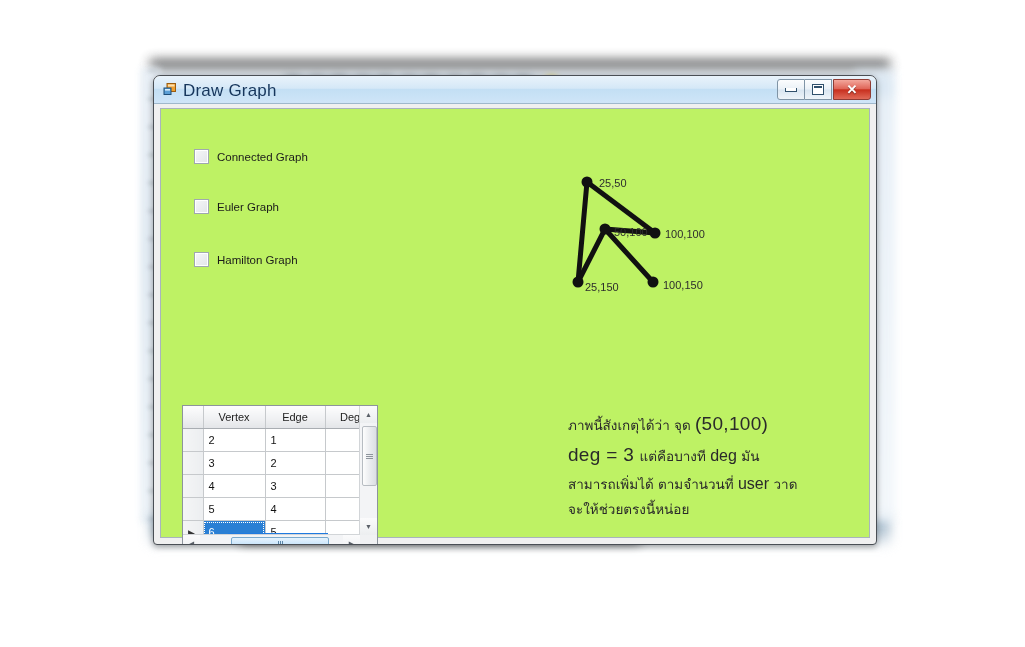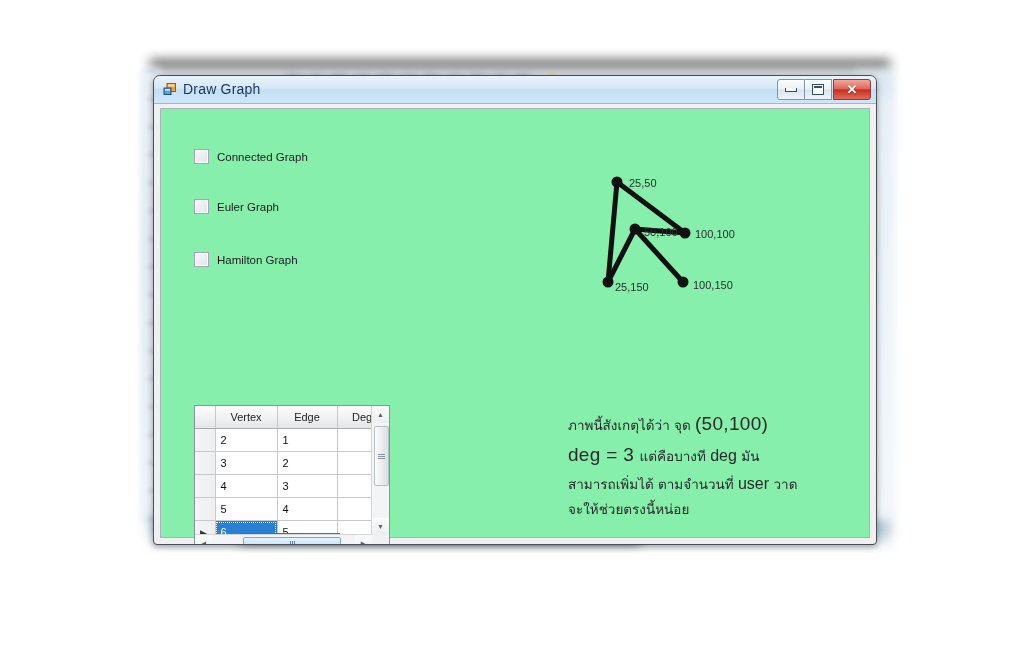--- a/index.html
+++ b/index.html
@@ -73,21 +73,21 @@
     position:relative;height:27px;
     background:linear-gradient(180deg,#e9f3fb 0%,#d5e8f7 45%,#c3dff4 50%,#cfe5f8 100%);
     border-bottom:1px solid #9fb8cc;
     border-radius:6px 6px 0 0;
   }
   #app-icon{
     position:absolute;left:9px;top:6px;width:14px;height:14px;
   }
   #title-text{
     position:absolute;left:29px;top:5px;
-    font-size:14px;color:#16365c;
+    font-size:17px;color:#16365c;
     letter-spacing:.2px;
   }
   #win-buttons{
     position:absolute;right:5px;top:3px;display:flex;gap:0;
   }
   .wbtn{
     width:26px;height:19px;
     border:1px solid #7f94a6;
     background:linear-gradient(180deg,#fcfdfe 0%,#eaf1f7 48%,#d9e6f1 52%,#eef4f9 100%);
     display:flex;align-items:center;justify-content:center;
@@ -106,54 +106,54 @@
   .glyph-max{width:10px;height:9px;border:1px solid #30506b;background:#fff;position:relative;}
   .glyph-max:before{content:"";position:absolute;left:1px;top:1px;right:1px;height:2px;background:#30506b;}
   .glyph-close{
     color:#ffffff;font-size:13px;font-weight:bold;line-height:1;
     text-shadow:0 1px 1px rgba(0,0,0,.45);
     font-family:"Liberation Sans", sans-serif;
   }
 
   #client{
     position:absolute;left:6px;top:32px;right:6px;bottom:6px;
-    background:#86efac;
+    background:#bef264;
     border:1px solid #a9b4bd;
   }
 
   
   .cbrow{position:absolute;display:flex;align-items:center;gap:8px;}
   .cbox{
     width:13px;height:13px;
     border:1px solid #a0a8b0;
     background:linear-gradient(135deg,#f6f7f8,#e2e5e9);
     box-shadow:inset 0 0 0 1px #ffffff;
   }
   .cblabel{font-size:11.5px;color:#1b1b1b;}
 
   
-  #graph-canvas{position:absolute;left:380px;top:60px;width:250px;height:180px;}
+  #graph-canvas{position:absolute;left:350px;top:60px;width:250px;height:180px;}
   .nodelabel{
     position:absolute;font-size:11px;color:#2d2d2d;
     font-family:"Liberation Sans", sans-serif;white-space:nowrap;
   }
 
   
   #note{
     position:absolute;left:407px;top:272px;width:290px;
     color:#2a2a2a;line-height:1.62;margin-top:28px;
   }
   #note .ln{display:block;white-space:nowrap;}
   .th{font-size:13.5px;font-family:"DejaVu Sans", sans-serif;}
   .big{font-size:19px;font-family:"Liberation Sans", sans-serif;letter-spacing:.3px;}
   .mid{font-size:16px;font-family:"Liberation Sans", sans-serif;}
 
   
   #grid-wrap{
-    position:absolute;left:33px;top:296px;width:196px;height:148px;
+    position:absolute;left:21px;top:296px;width:196px;height:148px;
     border:1px solid #8d949c;background:#ffffff;
     box-sizing:border-box;
   }
   #grid-scroll{position:absolute;left:0;top:0;right:17px;bottom:17px;overflow:hidden;}
   table#grid{border-collapse:collapse;width:100%;font-size:11px;color:#111;table-layout:fixed;}
   table#grid th,table#grid td{
     border-right:1px solid #c6c9cc;border-bottom:1px solid #c6c9cc;
     height:22px;padding:0 5px;text-align:left;font-weight:normal;
     overflow:hidden;white-space:nowrap;
   }

